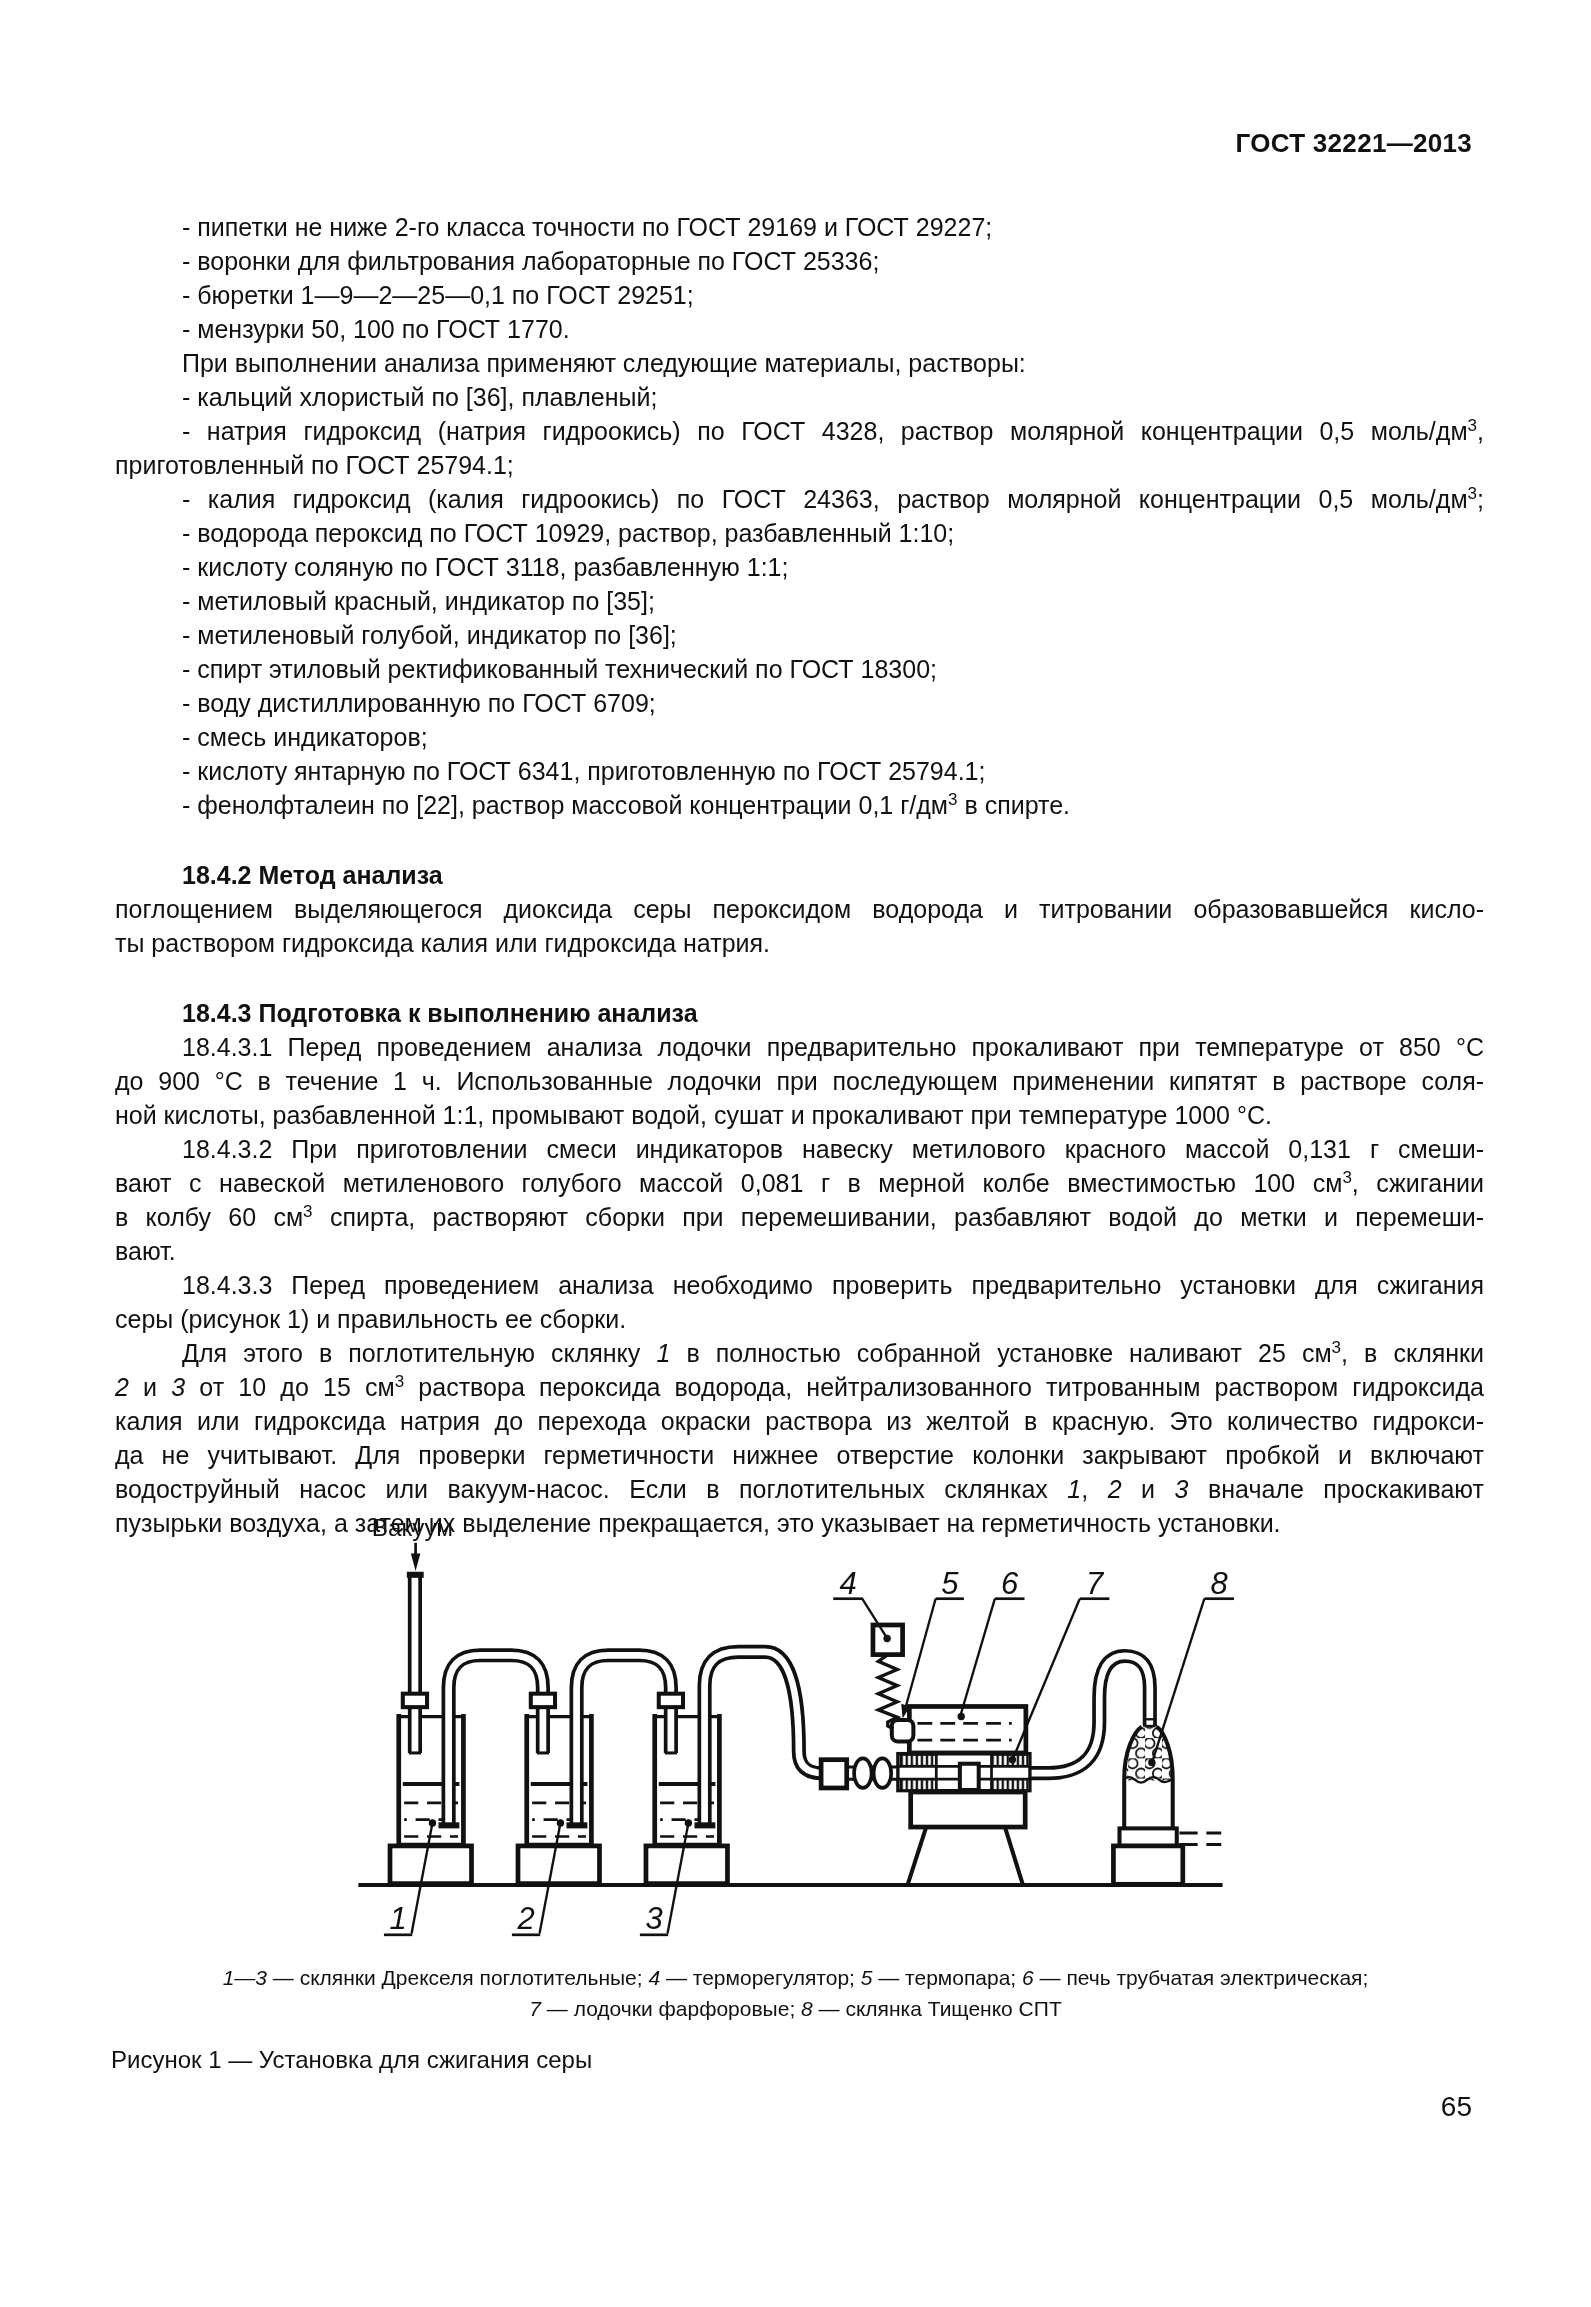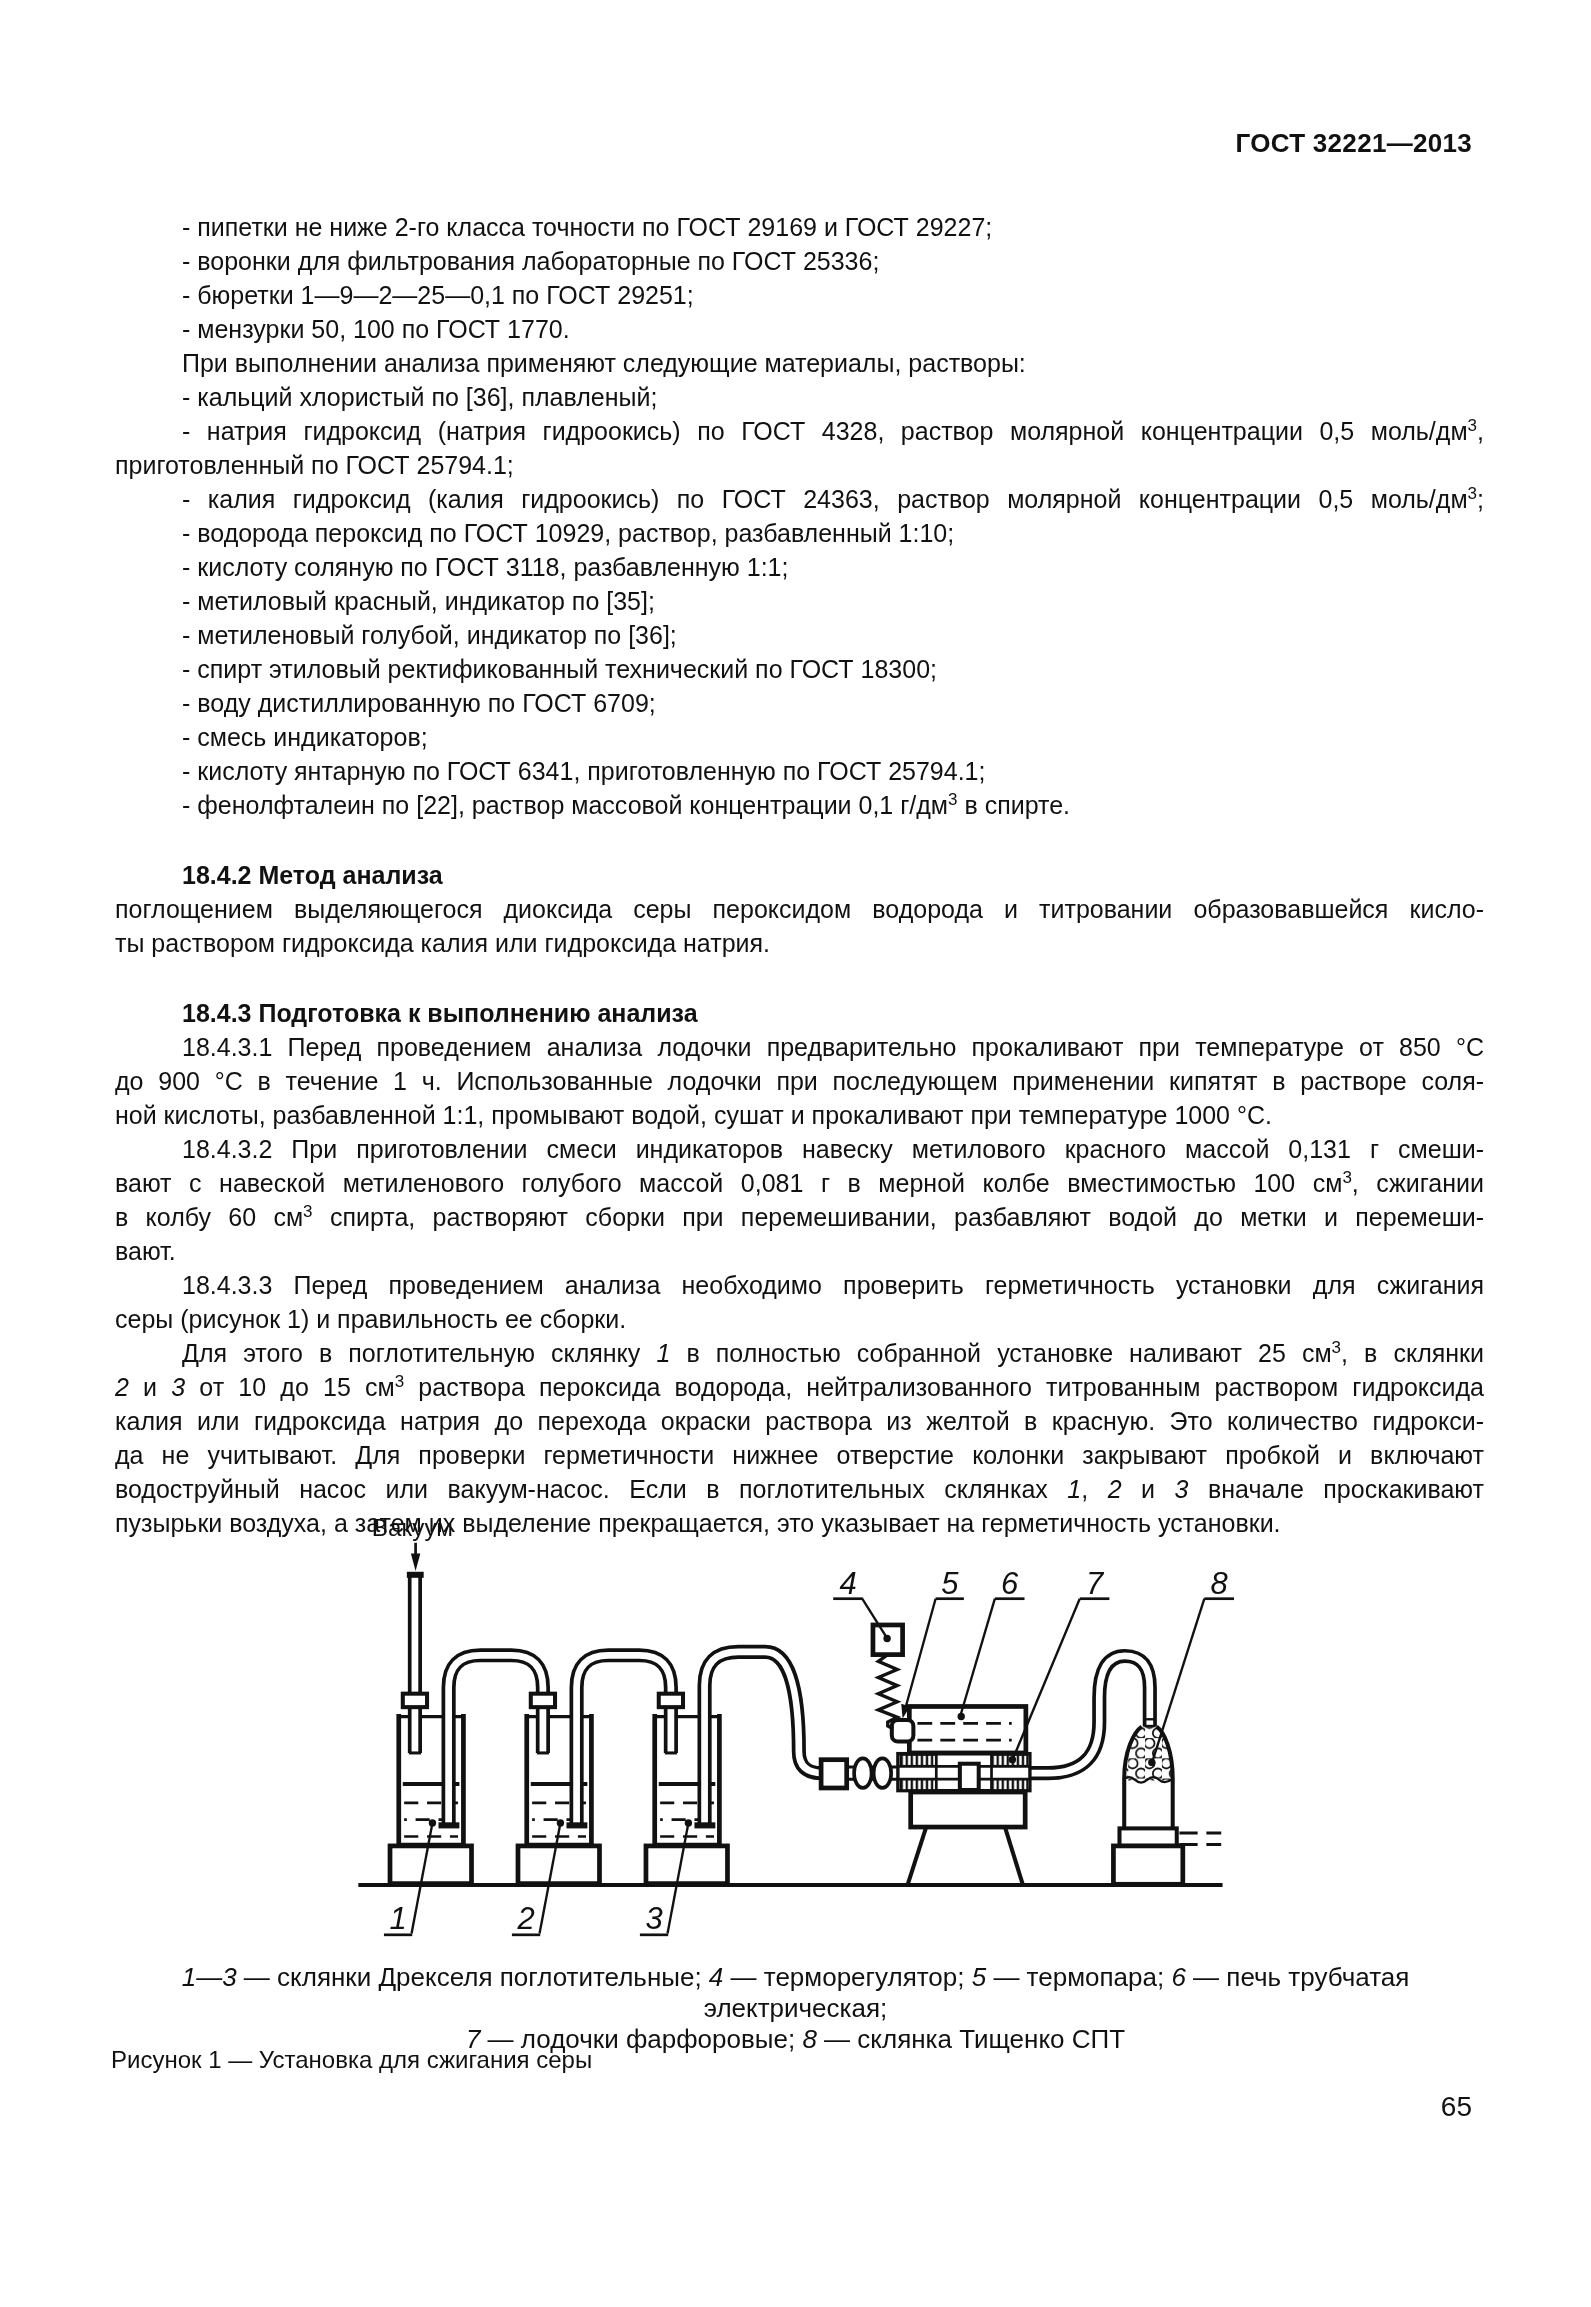--- a/index.html
+++ b/index.html
@@ -8,21 +8,21 @@
   .abs{position:absolute;}
   #page-header{right:119px;top:128px;font-size:26px;font-weight:bold;letter-spacing:0.3px;margin-left:18px;}
   #body-text{left:115px;top:210px;width:1369px;font-size:25px;line-height:34px;}
   .line{height:34px;white-space:normal;}
   .ind{text-indent:67px;}
   .just{text-align:justify;text-align-last:justify;}
   .bold{font-weight:bold;margin-top:36px;}
   .sup{font-size:17px;vertical-align:super;line-height:0;}
   .it{font-style:italic;}
   #figure-caption{left:111px;top:1962px;width:1369px;text-align:center;
-                  font-size:26px;line-height:31px;}
+                  font-size:21px;line-height:31px;}
   #figure-title{left:111px;top:2046px;width:1369px;text-align:left;font-size:24px;}
   #page-number{right:119px;top:2091px;font-size:28px;}
   svg text{font-family:"Liberation Sans",sans-serif;}
   .dlabel{font-size:46px;font-style:italic;}
   .dtext{font-size:36px;}
 </style>
 </head>
 <body>
 
 <div id="page-header" class="abs">ГОСТ 32221—2013</div>
@@ -50,21 +50,21 @@
     <div class="line just"><span>поглощением выделяющегося диоксида серы пероксидом водорода и титровании образовавшейся кисло-</span></div>
     <div class="line"><span>ты раствором гидроксида калия или гидроксида натрия.</span></div>
     <div class="line ind bold"><span>18.4.3 Подготовка к выполнению анализа</span></div>
     <div class="line ind just"><span>18.4.3.1 Перед проведением анализа лодочки предварительно прокаливают при температуре от 850 °С</span></div>
     <div class="line just"><span>до 900 °С в течение 1 ч. Использованные лодочки при последующем применении кипятят в растворе соля-</span></div>
     <div class="line"><span>ной кислоты, разбавленной 1:1, промывают водой, сушат и прокаливают при температуре 1000 °С.</span></div>
     <div class="line ind just"><span>18.4.3.2 При приготовлении смеси индикаторов навеску метилового красного массой 0,131 г смеши-</span></div>
     <div class="line just"><span>вают с навеской метиленового голубого массой 0,081 г в мерной колбе вместимостью 100 см</span><span class="sup">3</span><span>, сжигании</span></div>
     <div class="line just"><span>в колбу 60 см</span><span class="sup">3</span><span> спирта, растворяют сборки при перемешивании, разбавляют водой до метки и перемеши-</span></div>
     <div class="line"><span>вают.</span></div>
-    <div class="line ind just"><span>18.4.3.3 Перед проведением анализа необходимо проверить герметичность установки для сжигания</span></div>
+    <div class="line ind just"><span>18.4.3.3 Перед проведением анализа необходимо проверить предварительно установки для сжигания</span></div>
     <div class="line"><span>серы (рисунок 1) и правильность ее сборки.</span></div>
     <div class="line ind just"><span>Для этого в поглотительную склянку </span><span class="it">1</span><span> в полностью собранной установке наливают 25 см</span><span class="sup">3</span><span>, в склянки</span></div>
     <div class="line just"><span class="it">2</span><span> и </span><span class="it">3</span><span> от 10 до 15 см</span><span class="sup">3</span><span> раствора пероксида водорода, нейтрализованного титрованным раствором гидроксида</span></div>
     <div class="line just"><span>калия или гидроксида натрия до перехода окраски раствора из желтой в красную. Это количество гидрокси-</span></div>
     <div class="line just"><span>да не учитывают. Для проверки герметичности нижнее отверстие колонки закрывают пробкой и включают</span></div>
     <div class="line just"><span>водоструйный насос или вакуум-насос. Если в поглотительных склянках </span><span class="it">1</span><span>, </span><span class="it">2</span><span> и </span><span class="it">3</span><span> вначале проскакивают</span></div>
     <div class="line"><span>пузырьки воздуха, а затем их выделение прекращается, это указывает на герметичность установки.</span></div>
   </div>
 
 <svg class="abs" style="left:0;top:1509px;" width="1591" height="465" viewBox="0 2240 2362 690">

